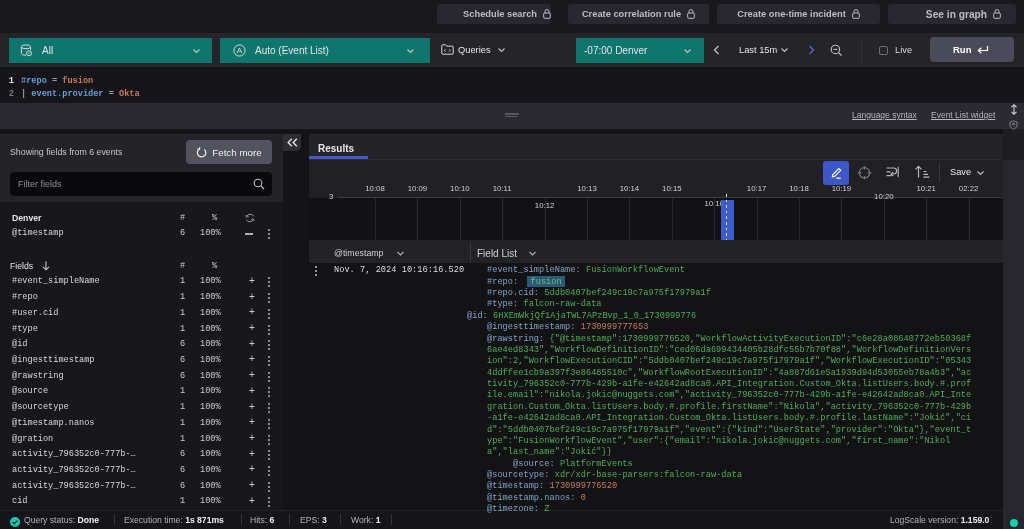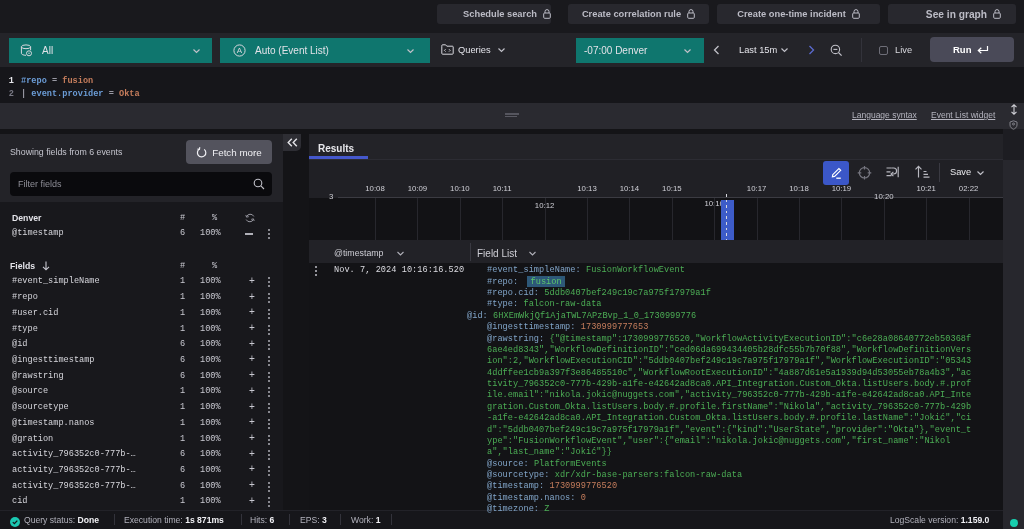--- a/index.html
+++ b/index.html
@@ -190,21 +190,21 @@
       <path d="M9.2 8 L8.4 5.8 L6.2 6.4" stroke-width="0.9"></path>
     </svg>
   </div>
 <div class="fname" style="left:12px;top:228px;">@timestamp</div>
 <div class="fnum" style="left:180px;top:228px;">6</div>
 <div class="fnum" style="left:200px;top:228px;">100%</div>
 <div class="abs" style="left:245px;top:233px;width:8px;height:1.5px;background:#b0b0b8;"></div>
 <div class="kdot" style="left:268px;top:229px;background:#aeaeb6;"></div>
 <div class="kdot" style="left:268px;top:233px;background:#aeaeb6;"></div>
 <div class="kdot" style="left:268px;top:237px;background:#aeaeb6;"></div>
-<div class="abs" style="left:10px;top:260.5px;font-size:8.7px;font-weight:700;color:#e4e4ea;">Fields</div>
+<div class="abs" style="left:10px;top:260.5px;font-size:8.7px;font-weight:400;color:#e4e4ea;">Fields</div>
 <div class="abs" style="left:42px;top:260.5px;">
     <svg width="8" height="10" viewBox="0 0 8 10" fill="none" stroke="#c9c9d1" stroke-width="1.1">
       <path d="M4 0.5 V8.5 M1 5.8 L4 8.8 L7 5.8"></path>
     </svg>
   </div>
 <div class="abs mono" style="left:180px;top:260.5px;font-size:8.6px;color:#c9c9d1;">#</div>
 <div class="abs mono" style="left:212px;top:260.5px;font-size:8.6px;color:#c9c9d1;">%</div>
 <div class="fname" style="left:12px;top:276.4px;">#event_simpleName</div>
 <div class="fnum" style="left:180px;top:276.4px;">1</div>
 <div class="fnum" style="left:200px;top:276.4px;">100%</div>
@@ -408,21 +408,21 @@
 <div class="fl" style="left:487px;top:344.9px;">6ae4ed8343","WorkflowDefinitionID":"ced06da699434405b28dfc55b7b70f88","WorkflowDefinitionVers</div>
 <div class="fl" style="left:487px;top:356.2px;">ion":2,"WorkflowExecutionCID":"5ddb0407bef249c19c7a975f17979a1f","WorkflowExecutionID":"05343</div>
 <div class="fl" style="left:487px;top:367.6px;">4ddffee1cb9a397f3e86485510c","WorkflowRootExecutionID":"4a887d61e5a1939d94d53055eb78a4b3","ac</div>
 <div class="fl" style="left:487px;top:379.0px;">tivity_796352c0-777b-429b-a1fe-e42642ad8ca0.API_Integration.Custom_Okta.listUsers.body.#.prof</div>
 <div class="fl" style="left:487px;top:390.4px;">ile.email":"nikola.jokic@nuggets.com","activity_796352c0-777b-429b-a1fe-e42642ad8ca0.API_Inte</div>
 <div class="fl" style="left:487px;top:401.8px;">gration.Custom_Okta.listUsers.body.#.profile.firstName":"Nikola","activity_796352c0-777b-429b</div>
 <div class="fl" style="left:487px;top:413.1px;">-a1fe-e42642ad8ca0.API_Integration.Custom_Okta.listUsers.body.#.profile.lastName":"Jokić","ci</div>
 <div class="fl" style="left:487px;top:424.5px;">d":"5ddb0407bef249c19c7a975f17979a1f","event":{"kind":"UserState","provider":"Okta"},"event_t</div>
 <div class="fl" style="left:487px;top:435.9px;">ype":"FusionWorkflowEvent","user":{"email":"nikola.jokic@nuggets.com","first_name":"Nikol</div>
 <div class="fl" style="left:487px;top:447.3px;">a","last_name":"Jokić"}}</div>
-<div class="fl" style="left:487px;top:458.7px;"><span class="k">@source:</span> PlatformEvents</div>
+<div class="fl" style="left:513px;top:458.7px;"><span class="k">@source:</span> PlatformEvents</div>
 <div class="fl" style="left:487px;top:470.0px;"><span class="k">@sourcetype:</span> xdr/xdr-base-parsers:falcon-raw-data</div>
 <div class="fl" style="left:487px;top:481.4px;"><span class="k">@timestamp:</span> <span class="o">1730999776520</span></div>
 <div class="fl" style="left:487px;top:492.8px;"><span class="k">@timestamp.nanos:</span> <span class="o">0</span></div>
 <div class="fl" style="left:487px;top:504.2px;"><span class="k">@timezone:</span> Z</div>
 <div class="abs" style="left:10px;top:517px;">
     <svg width="10" height="10" viewBox="0 0 10 10">
       <circle cx="5" cy="5" r="5" fill="#1bc7b1"></circle>
       <path d="M2.8 5.1 L4.4 6.6 L7.3 3.6" stroke="#16161a" stroke-width="1.3" fill="none"></path>
     </svg>
   </div>

